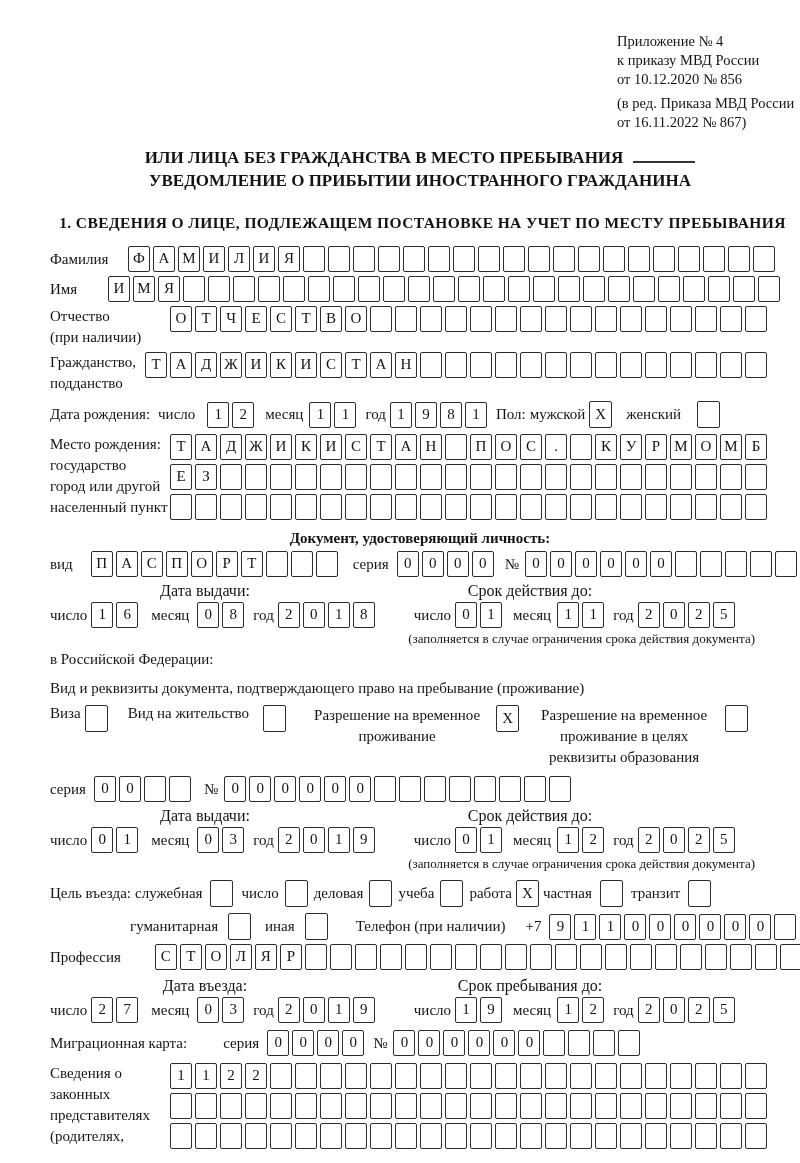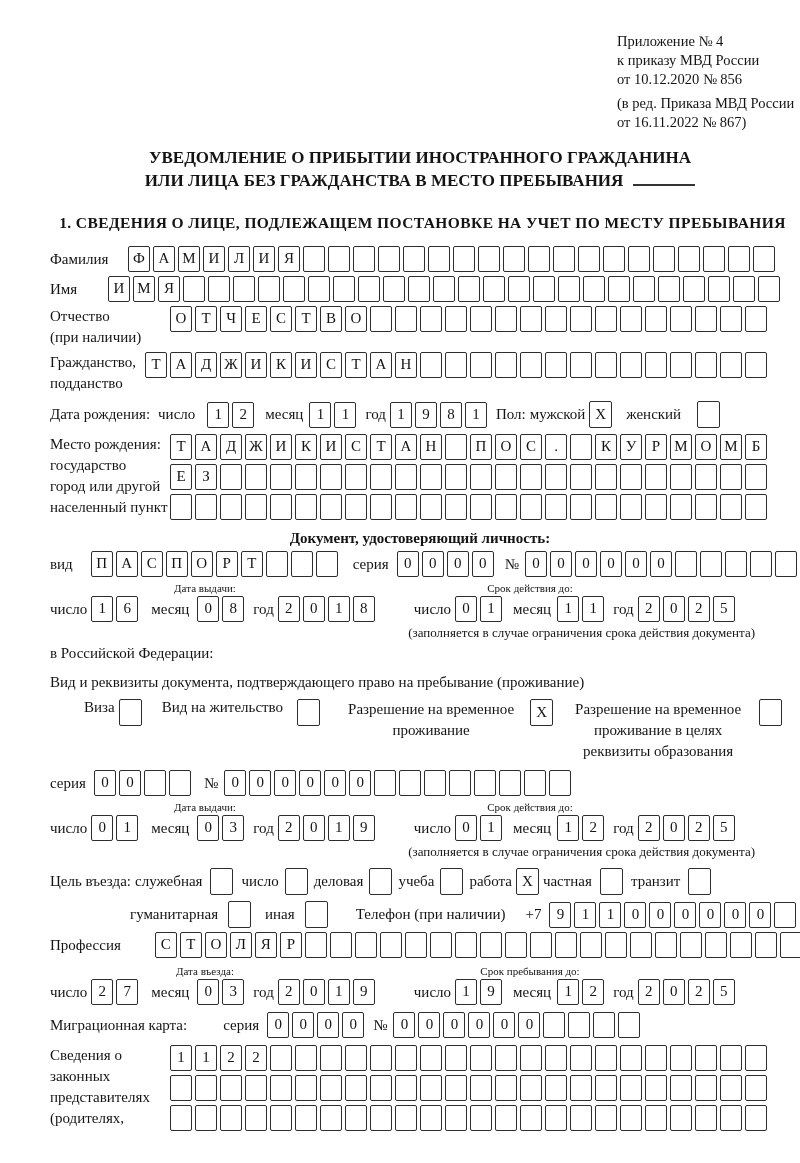--- a/index.html
+++ b/index.html
@@ -24,21 +24,21 @@
       border-radius:2px;margin-right:3px;background:#fff;text-align:center;
       font-size:15px;line-height:23px;overflow:hidden;}
   .cbx{display:inline-block;box-sizing:border-box;width:23px;height:27px;border:1.5px solid #2d2d2d;
       border-radius:2px;background:#fff;text-align:center;font-size:15px;line-height:24px;vertical-align:middle;}
   .w78{width:78px;} .w58{width:58px;} .w120{width:120px;} .w95{width:95px;} .w45{width:45px;}
   .ml4{margin-left:4px;} .ml6{margin-left:6px;} .ml8{margin-left:8px;} .ml10{margin-left:10px;}
   .ml12{margin-left:12px;} .ml14{margin-left:14px;} .ml16{margin-left:16px;} .ml20{margin-left:20px;}
   .ml28{margin-left:28px;} .ml36{margin-left:36px;} .ml80{margin-left:80px;}
   .mr6{margin-right:6px;} .mr8{margin-right:8px;}
   .center-bold{width:740px;text-align:center;font-weight:bold;font-size:15px;margin-top:6px;}
-  .dlabels{display:flex;font-size:11px;margin-top:5px;}
+  .dlabels{display:flex;font-size:16px;margin-top:5px;}
   .dl1{width:310px;text-align:center;} .dl2{width:340px;text-align:center;}
   .dgroup{display:flex;align-items:center;}
   .note-r{width:705px;text-align:right;font-size:13px;margin-top:3px;}
   .plain{font-size:15px;margin-top:8px;line-height:21px;}
   .optlines{text-align:center;line-height:21px;}
   .stack{display:flex;flex-direction:column;}
   .stack .boxes{margin-bottom:4px;}
 </style>
 </head>
 <body>
@@ -48,24 +48,24 @@
   <div class="hdr">
     <div>Приложение № 4</div>
     <div>к приказу МВД России</div>
     <div>от 10.12.2020 № 856</div>
     <div class="grp2">(в ред. Приказа МВД России</div>
     <div>от 16.11.2022 № 867)</div>
   </div>
 
 
   <div class="title">
-    <div>УВЕДОМЛЕНИЕ О ПРИБЫТИИ ИНОСТРАННОГО ГРАЖДАНИНА</div>
     <div>
       <span>ИЛИ ЛИЦА БЕЗ ГРАЖДАНСТВА В МЕСТО ПРЕБЫВАНИЯ</span><span class="blank"></span>
     </div>
+    <div>УВЕДОМЛЕНИЕ О ПРИБЫТИИ ИНОСТРАННОГО ГРАЖДАНИНА</div>
   </div>
 
   <div class="sect">1. СВЕДЕНИЯ О ЛИЦЕ, ПОДЛЕЖАЩЕМ ПОСТАНОВКЕ НА УЧЕТ ПО МЕСТУ ПРЕБЫВАНИЯ</div>
 
   <div class="row" style="margin-top:14px;">
     <span class="lbl w78">Фамилия</span>
     <span class="boxes">
         <span class="cb">Ф</span>
         <span class="cb">А</span>
         <span class="cb">М</span>
@@ -393,21 +393,21 @@
           <span class="cb">5</span>
         </span>
     </span>
   </div>
 
   <div class="note-r">(заполняется в случае ограничения срока действия документа)</div>
 
   <div class="plain" style="margin-top:2px;">в Российской Федерации:</div>
   <div class="plain">Вид и реквизиты документа, подтверждающего право на пребывание (проживание)</div>
 
-  <div class="row top" style="margin-top:6px;margin-left:34px;">
+  <div class="row top" style="margin-top:6px;">
     <span class="lbl">Виза</span>
     <span class="cbx ml4"></span>
     <span class="lbl ml20">Вид на жительство</span>
     <span class="cbx ml14"></span>
     <span class="optlines ml20" style="width:182px;">
       <span>Разрешение на временное</span><br>
       <span>проживание</span>
     </span>
     <span class="cbx ml8">X</span>
     <span class="optlines ml14" style="width:182px;">

